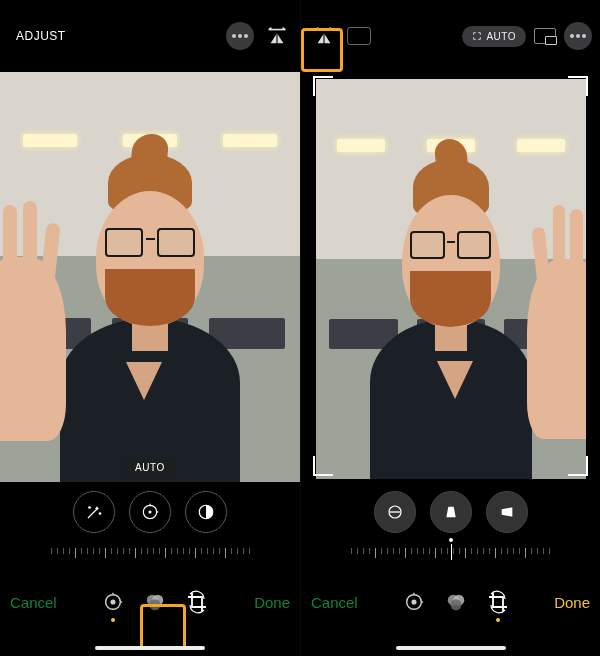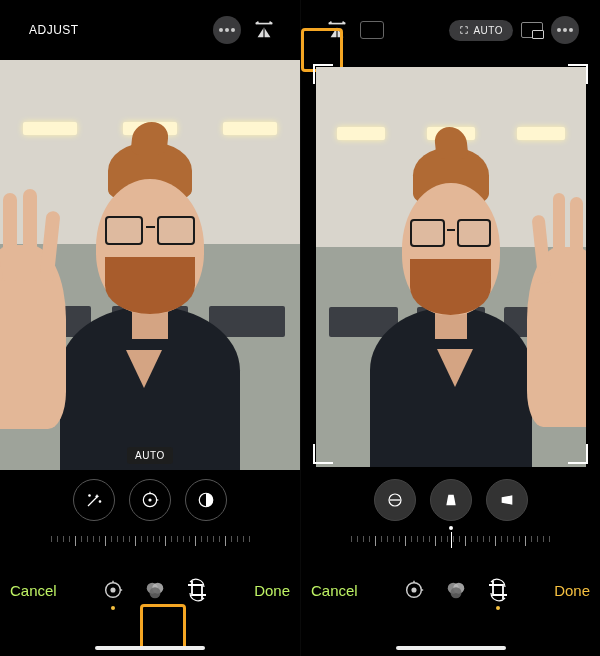--- a/index.html
+++ b/index.html
@@ -15,25 +15,25 @@
     .screen {
       width: 300px;
       height: 656px;
       display: flex;
       flex-direction: column;
       position: relative;
       background: #000;
     }
     
     .topbar {
-      height: 60px;
+      height: 72px;
       display: flex;
       align-items: center;
       justify-content: space-between;
-      padding: 0 21px;
+      padding: 0 8px;
       font-size: 12px;
       letter-spacing: 0.5px;
     }
     .topbar .left, .topbar .right { display:flex; align-items:center; gap:8px; }
     .tab {
       color: #bbb;
       padding: 4px 8px;
     }
     .tab.active { color: #fff; }
     .pill-btn {
@@ -235,21 +235,21 @@
     }
     .dial .dot { position:absolute; top:-4px; left:50%; width:4px; height:4px; border-radius:50%; background:#fff; transform:translateX(-50%); }
     
     .bottombar {
       display:flex;
       align-items:center;
       justify-content:space-between;
       padding:0 10px;
       height:56px;
     }
-    .txtbtn { font-size:15px; color:#bef264; background:none; border:none; }
+    .txtbtn { font-size:15px; color:#15803d; background:none; border:none; }
     .txtbtn.yellow { color:#f5c040; }
     .mode-icons { display:flex; gap:18px; align-items:center; position:relative; }
     .mode-icon { width:24px; height:24px; display:flex; align-items:center; justify-content:center; color:#ccc; }
     .mode-icon.active { color:#fff; }
     .mode-dot { position:absolute; bottom:-8px; width:4px; height:4px; border-radius:50%; background:#f5c040; }
     
     .home-indicator {
       position:absolute;
       bottom:6px; left:50%; transform:translateX(-50%);
       width:110px; height:4px; border-radius:3px; background:#eee;

